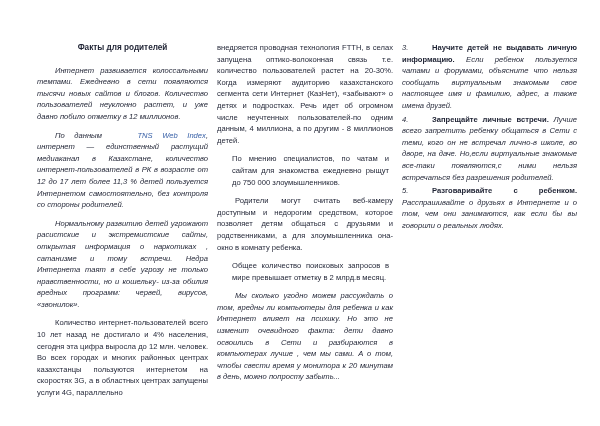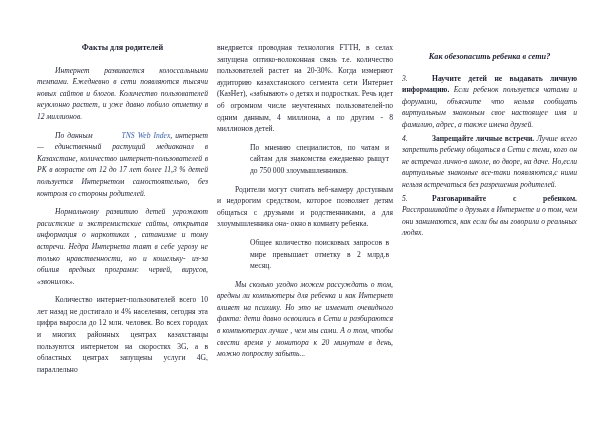--- a/index.html
+++ b/index.html
@@ -6,21 +6,21 @@
     --text:#1e2233;
     --link:#3a62a8;
     --bg:#ffffff;
   }
   *{margin:0;padding:0;box-sizing:border-box;}
   html,body{background:#fff;}
   .page{
     position:relative;
     width:600px;height:426px;
     background:var(--bg);
-    font-family:Liberation Serif, serif;
+    font-family:Liberation Sans, sans-serif;
     color:var(--text);
     overflow:hidden;
   }
   .col{
     position:absolute;
     top:42px;
     font-size:7.6px;
     line-height:11.6px;
     text-align:justify;
   }
@@ -35,21 +35,21 @@
   }
   .col3 .col-title{
     font-style:italic;
     margin-top:9px;
     margin-bottom:10px;
   }
   p.para{margin-bottom:7px;}
   p.indent{text-indent:18px;}
   .italic{font-style:italic;}
   .blockquote{
-    margin-left:33px;
+    margin-left:15px;
     margin-right:4px;
     margin-bottom:7px;
     text-indent:0;
   }
   .doc-link{
     color:var(--link);
     font-style:italic;
     text-decoration:none;
     cursor:pointer;
     margin-left:26px;
@@ -78,21 +78,20 @@
 
   <div class="col col2">
     <p class="para">внедряется проводная технология FTTH, в селах запущена оптико-волоконная связь т.е. количество пользователей растет на 20-30%. Когда измеряют аудиторию казахстанского сегмента сети Интернет (КазНет), «забывают» о детях и подростках. Речь идет об огромном числе неучтенных пользователей-по одним данным,  4 миллиона, а по другим - 8 миллионов детей.</p>
     <p class="para blockquote">По мнению специалистов, по чатам и сайтам   для знакомства ежедневно рыщут до 750 000 злоумышленников.</p>
     <p class="para indent">Родители могут считать веб-камеру доступным и недорогим средством, которое позволяет детям общаться с друзьями и родственниками, а для злоумышленника она- окно в комнату ребенка.</p>
     <p class="para blockquote">Общее количество поисковых запросов в мире превышает отметку в 2 млрд.в месяц.</p>
     <p class="para indent italic">Мы сколько угодно можем рассуждать о том, вредны ли компьютеры для ребенка и как Интернет влияет на психику. Но это не изменит очевидного факта: дети давно освоились в Сети и разбираются в компьютерах лучше , чем мы сами. А о том, чтобы свести время у монитора к 20 минутам в день, можно попросту забыть...</p>
   </div>
 
   <div class="col col3">
-    <div class="col-title">Как обезопасить ребенка в сети?</div>
 
 
 
     <p class="list-item"><span class="num">3.</span><span class="item-head">Научите детей не выдавать личную информацию.</span><span class="item-body"> Если ребенок пользуется чатами и форумами, объясните что нельзя сообщать виртуальным знакомым свое настоящее имя и фамилию, адрес, а также имена друзей.</span></p>
 
     <p class="list-item"><span class="num">4.</span><span class="item-head">Запрещайте личные встречи.</span><span class="item-body">  Лучше всего запретить ребенку общаться в Сети с теми, кого он не встречал лично-в школе, во дворе, на даче. Но,если виртуальные знакомые все-таки появляются,с ними нельзя встречаться без разрешения родителей.</span></p>
 
     <p class="list-item"><span class="num">5.</span><span class="item-head">Разговаривайте с ребенком.</span><span class="item-body"> Расспрашивайте о друзьях в Интернете и о том, чем они занимаются, как если бы вы говорили о реальных людях.</span></p>
   </div>
 

